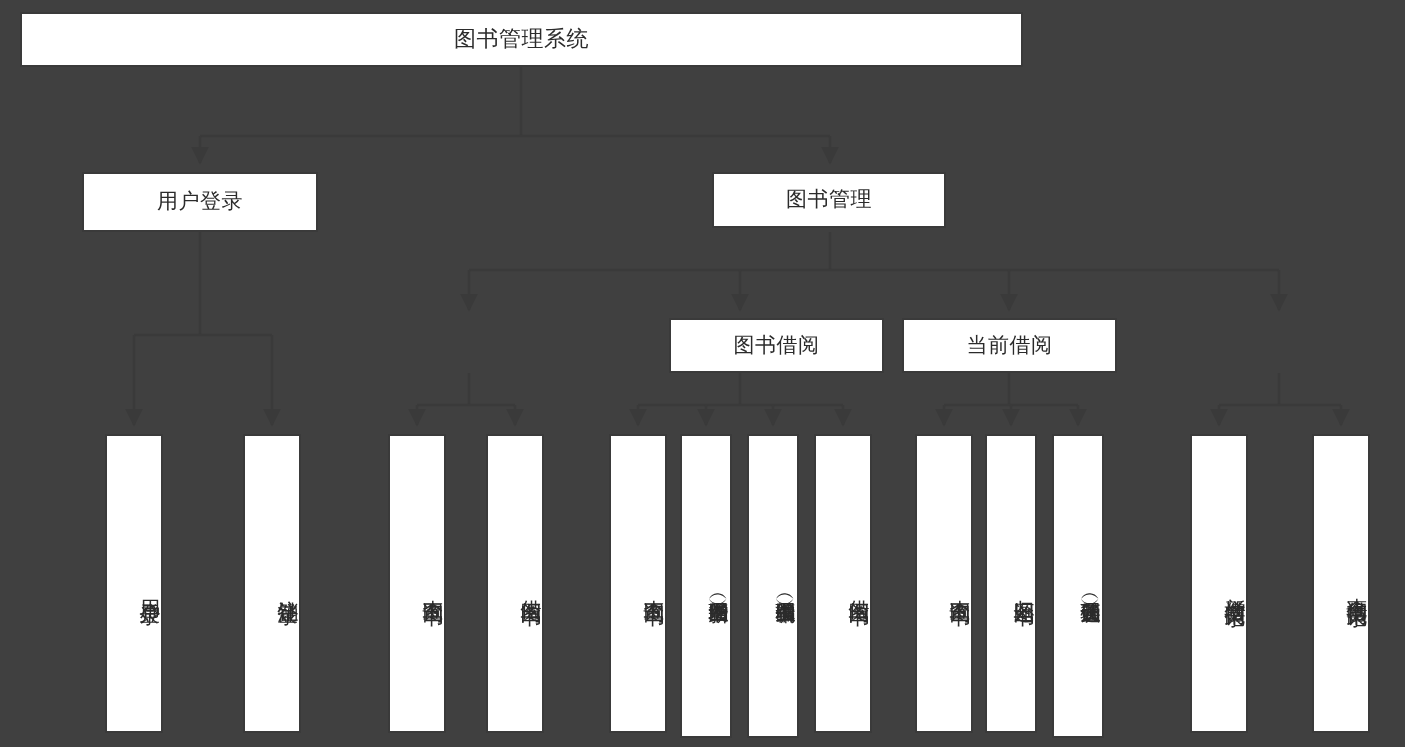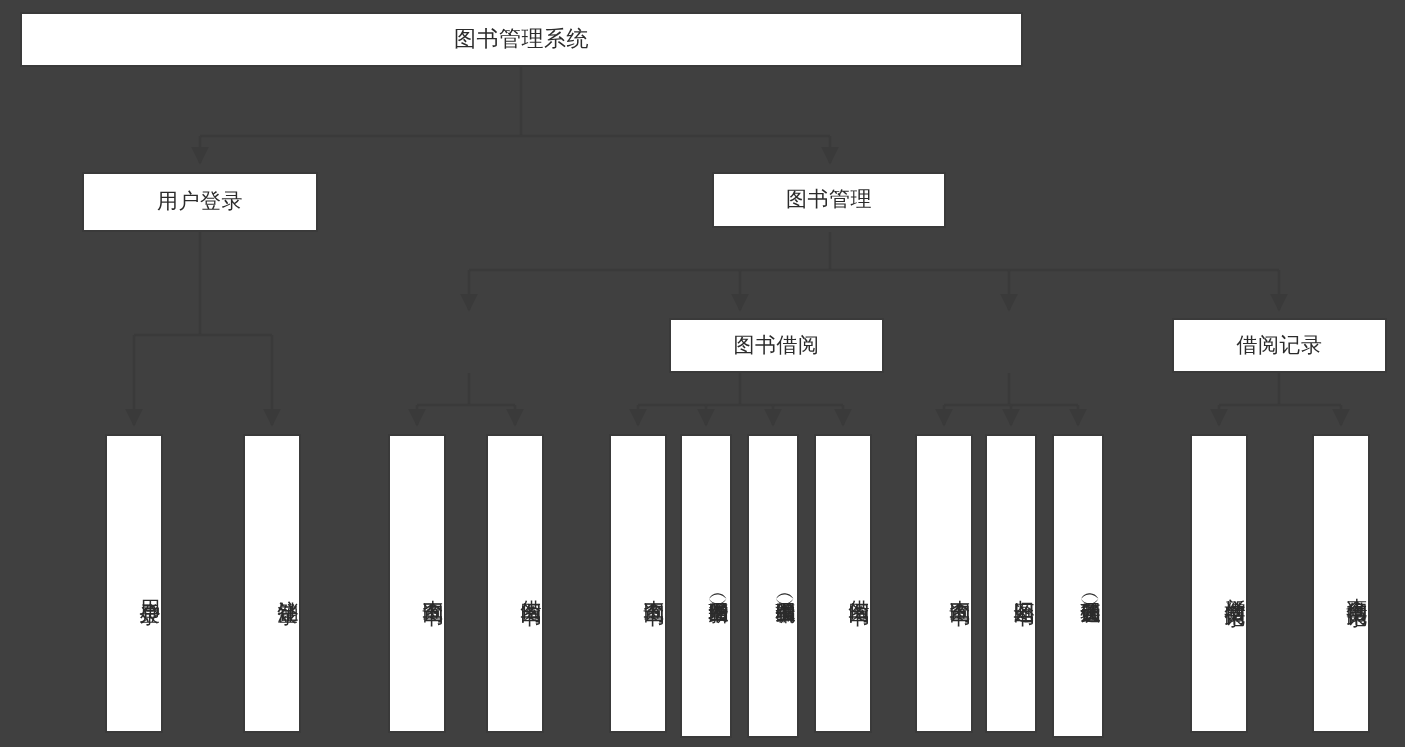--- a/index.html
+++ b/index.html
@@ -128,21 +128,21 @@
     <path class="link-line" d="M 1219 405 L 1219 425" marker-end="url(#arrow)"></path>
     <path class="link-line" d="M 1341 405 L 1341 425" marker-end="url(#arrow)"></path>
   </svg>
 
   <div class="node root horiz" style="left: 20px; top: 12px; width: 1003px; height: 55px;">图书管理系统</div>
 
   <div class="node horiz" style="left: 82px; top: 172px; width: 236px; height: 60px;">用户登录</div>
   <div class="node horiz" style="left: 712px; top: 172px; width: 234px; height: 56px;">图书管理</div>
 
   <div class="node horiz" style="left: 633px; top: 318px; width: 215px; height: 55px; margin-left: 36px;">图书借阅</div>
-  <div class="node horiz" style="left: 1172px; top: 318px; width: 215px; height: 55px;">借阅记录</div>
+  <div class="node horiz" style="left: 902px; top: 318px; width: 215px; height: 55px;">当前借阅</div>
 
   <div class="node leaf" style="left: 105px; top: 434px; width: 58px; height: 299px;">用户登录</div>
   <div class="node leaf" style="left: 243px; top: 434px; width: 58px; height: 299px;">注销登录</div>
   <div class="node leaf" style="left: 388px; top: 434px; width: 58px; height: 299px;">查询图书</div>
   <div class="node leaf" style="left: 486px; top: 434px; width: 58px; height: 299px;">借阅图书</div>
   <div class="node leaf" style="left: 609px; top: 434px; width: 58px; height: 299px;">查询图书</div>
   <div class="node leaf narrow" style="left: 680px; top: 434px; width: 52px; height: 304px;">新增图书（管理员）</div>
   <div class="node leaf narrow" style="left: 747px; top: 434px; width: 52px; height: 304px;">编辑图书（管理员）</div>
   <div class="node leaf" style="left: 814px; top: 434px; width: 58px; height: 299px;">借阅图书</div>
   <div class="node leaf" style="left: 915px; top: 434px; width: 58px; height: 299px;">查询图书</div>

